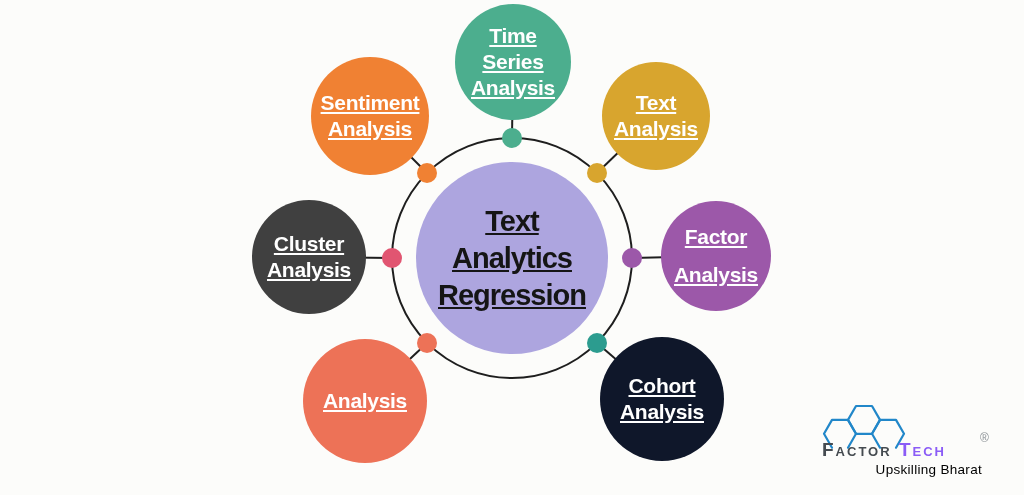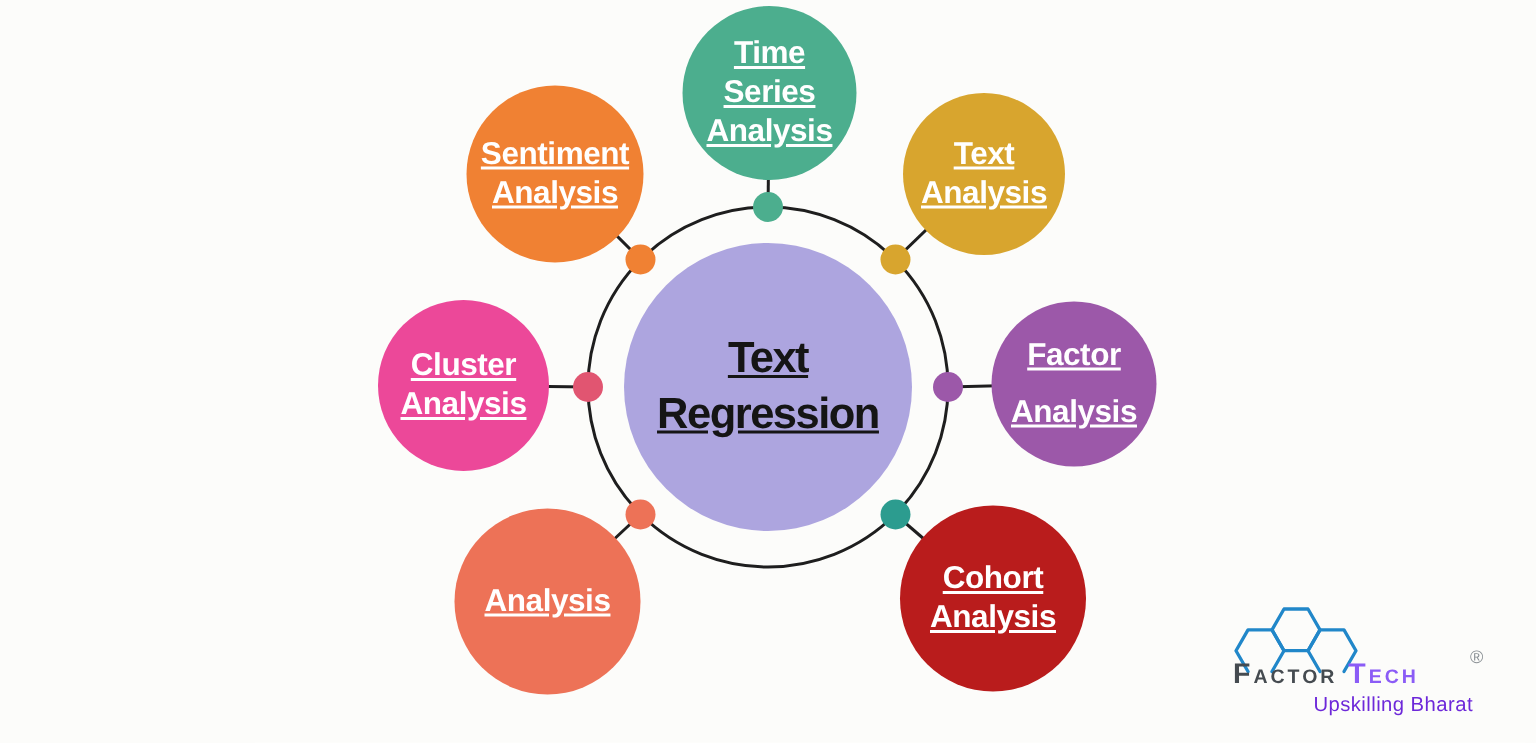--- a/index.html
+++ b/index.html
@@ -97,21 +97,21 @@
     color: #8A9095;
   }
   #logo-tagline {
     position: absolute;
     left: 2px; top: 64px;
     width: 160px;
     text-align: right;
     font-size: 13.5px;
     font-weight: 400;
     letter-spacing: 0.3px;
-    color: #6d28d9;
+    color: #000000;
   }
 </style>
 </head>
 <body>
 
 <div id="canvas">
 
   <svg id="connectors" viewBox="0 0 1024 495">
     <circle class="ring" cx="512" cy="258" r="120"></circle>
 
@@ -127,49 +127,50 @@
     <circle cx="597" cy="173" r="10" fill="#D8A52E"></circle>
     <circle cx="632" cy="258" r="10" fill="#9C58A9"></circle>
     <circle cx="597" cy="343" r="10" fill="#2C9C8F"></circle>
     <circle cx="427" cy="343" r="10" fill="#ED7257"></circle>
     <circle cx="392" cy="258" r="10" fill="#E15571"></circle>
     <circle cx="427" cy="173" r="10" fill="#F08133"></circle>
   </svg>
 
   <div class="node" id="central-node" style="background: rgb(173, 165, 223);">
     <span>Text</span>
+    <span>Analytics</span>
     <span>Regression</span>
   </div>
 
   <div class="node" id="node-time-series" style="background: rgb(76, 174, 142);">
     <span>Time</span>
     <span>Series</span>
     <span>Analysis</span>
   </div>
 
   <div class="node" id="node-text" style="background: rgb(216, 165, 46);">
     <span>Text</span>
     <span>Analysis</span>
   </div>
 
   <div class="node" id="node-factor" style="background: rgb(156, 88, 169);">
     <span>Factor</span>
     <span>Analysis</span>
   </div>
 
-  <div class="node" id="node-cohort" style="background: #b91c1c;">
+  <div class="node" id="node-cohort" style="background: #0f172a;">
     <span>Cohort</span>
     <span>Analysis</span>
   </div>
 
   <div class="node" id="node-regression" style="background: rgb(237, 114, 87);">
     <span>Analysis</span>
   </div>
 
-  <div class="node" id="node-cluster" style="background: #ec4899;">
+  <div class="node" id="node-cluster" style="background: #404040;">
     <span>Cluster</span>
     <span>Analysis</span>
   </div>
 
   <div class="node" id="node-sentiment" style="background: rgb(240, 129, 51);">
     <span>Sentiment</span>
     <span>Analysis</span>
   </div>
 
   <div id="logo">

